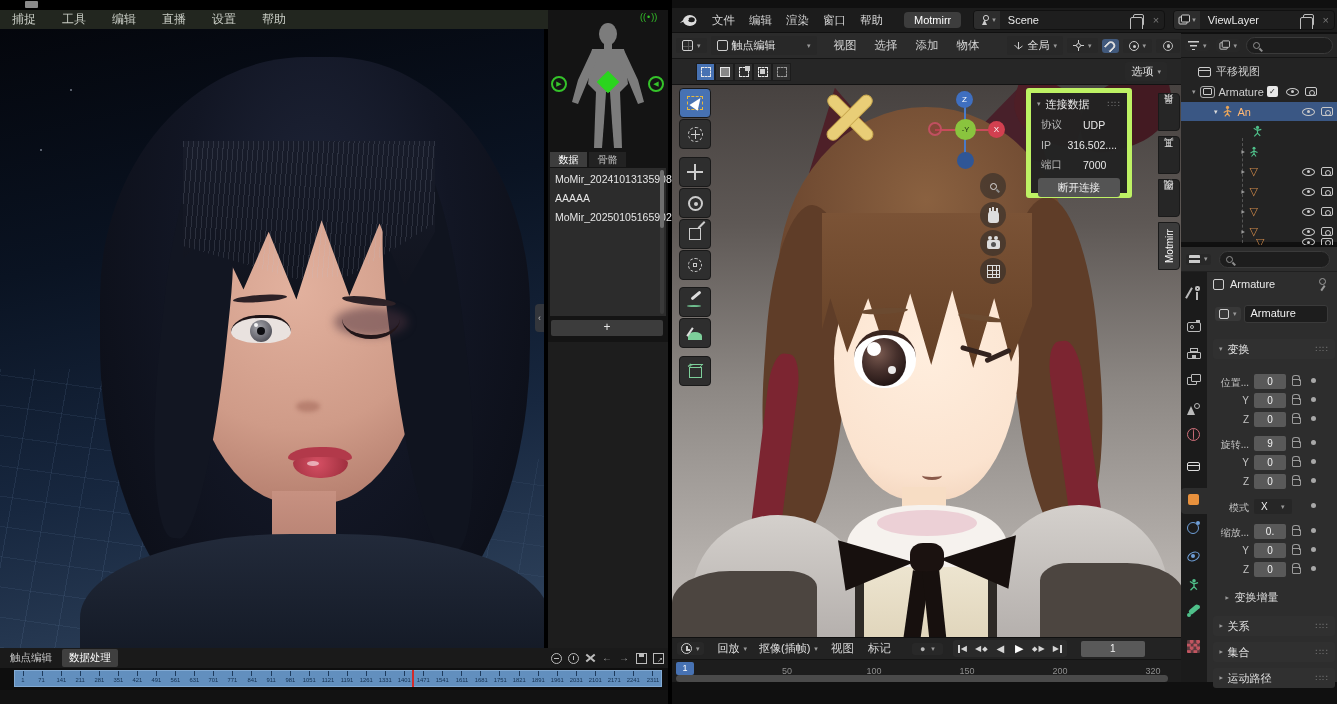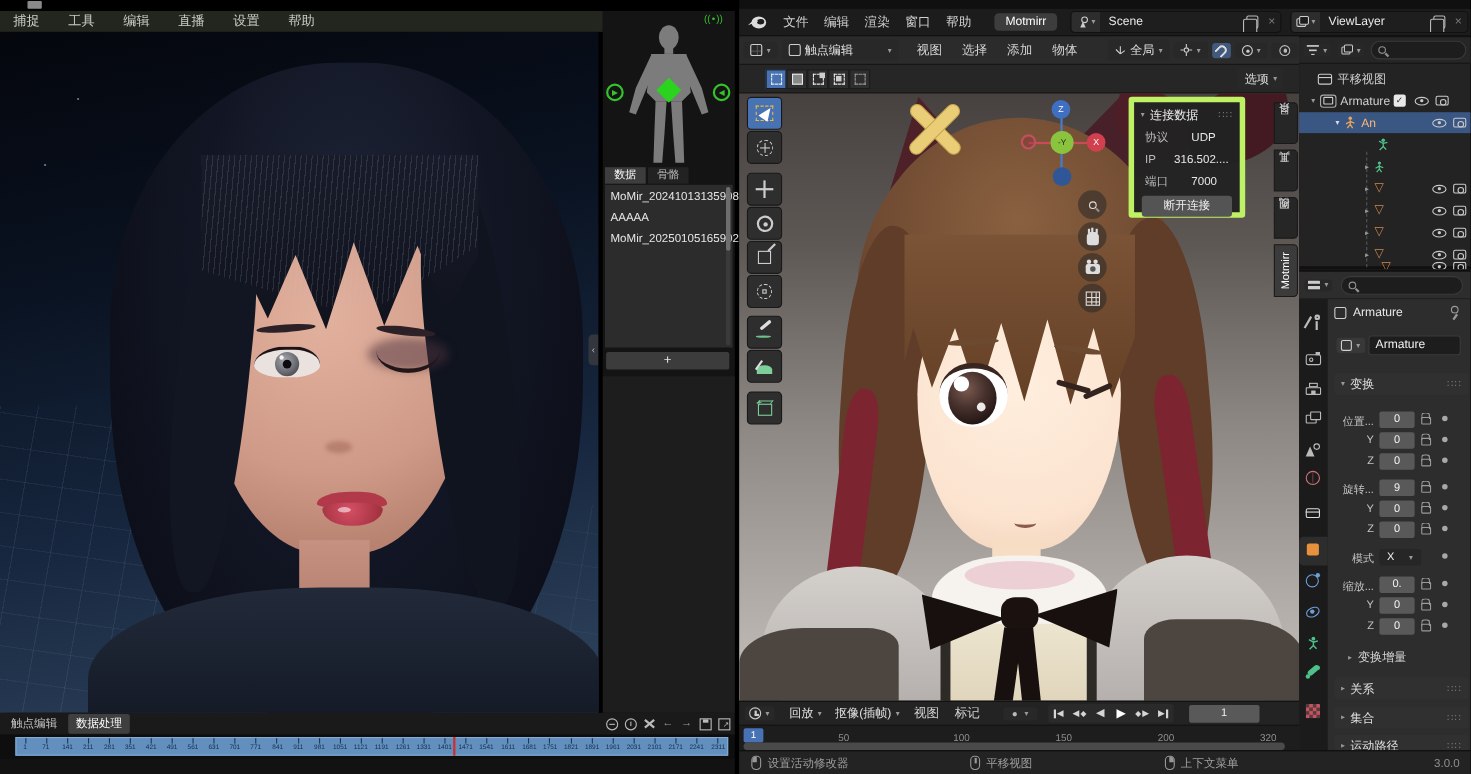--- a/index.html
+++ b/index.html
@@ -904,30 +904,21 @@
         <span class="tbtn">
             <span>▶</span>
             <span class="tbar"></span>
           </span>
       </div>
       <span class="vfield" style="position:static;width:64px;margin-left:14px;line-height:16px;height:16px">1</span>
     </div>
     <div id="btlruler" class="abs">
       <div class="abs" style="left:4px;top:2px;width:18px;height:13px;background:#4772b3;border-radius:2px;color:#fff;font-size:9px;text-align:center;line-height:13px">1</div>
       <div class="abs" style="left:4px;top:15px;width:492px;height:7px;background:#4a4a4a;border-radius:4px"></div>
-    <div class="tick" style="left: 95px; text-align: center;"><b>50</b></div>
+    <div class="tick" style="left: 115px; text-align: center;"><b>50</b></div>
         <div class="tick" style="left: 202px;"><b>100</b></div>
         <div class="tick" style="left: 295px;"><b>150</b></div>
         <div class="tick" style="left: 388px;"><b>200</b></div>
         <div class="tick" style="left: 481px;"><b>320</b></div>
       </div>
 
-    <div id="bstatus" class="abs">
-      <span class="mouse m-left" style="margin-left:11px"></span>
-      <span>设置活动修改器</span>
-      <span class="mouse m-mid" style="margin-left:110px"></span>
-      <span>平移视图</span>
-      <span class="mouse m-right" style="margin-left:120px"></span>
-      <span>上下文菜单</span>
-      <span style="margin-left:auto;margin-right:10px;color:#8f8f8f">3.0.0</span>
-    </div>
   </div>
 </div>
 
 </body></html>

